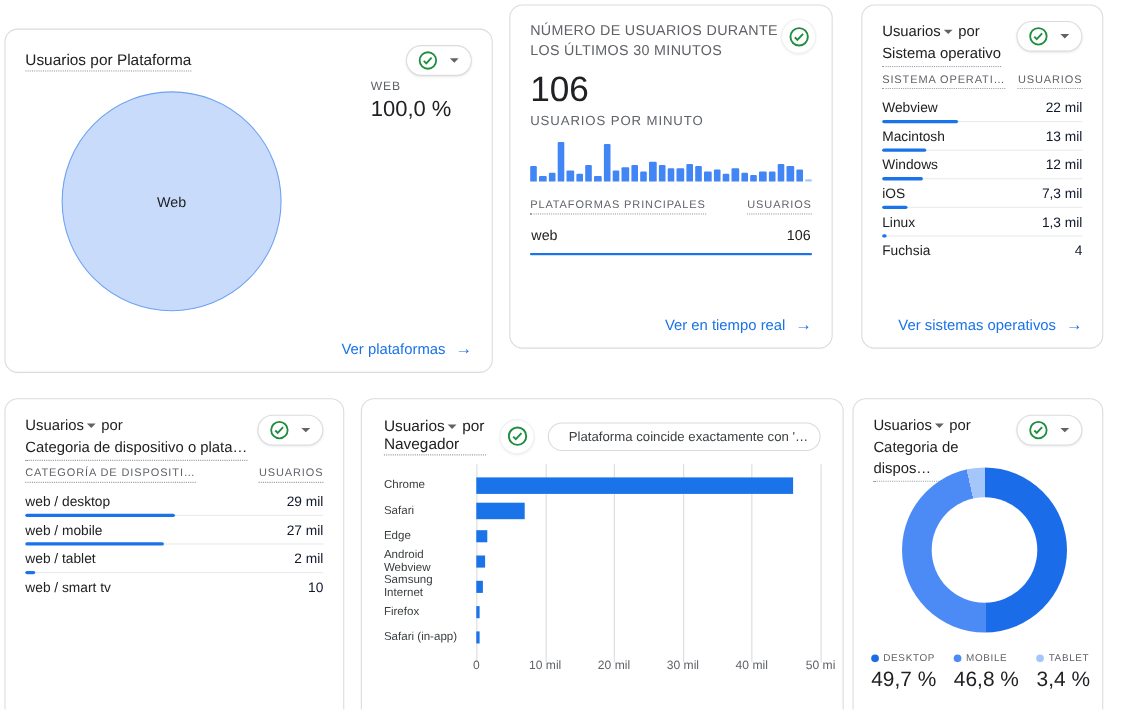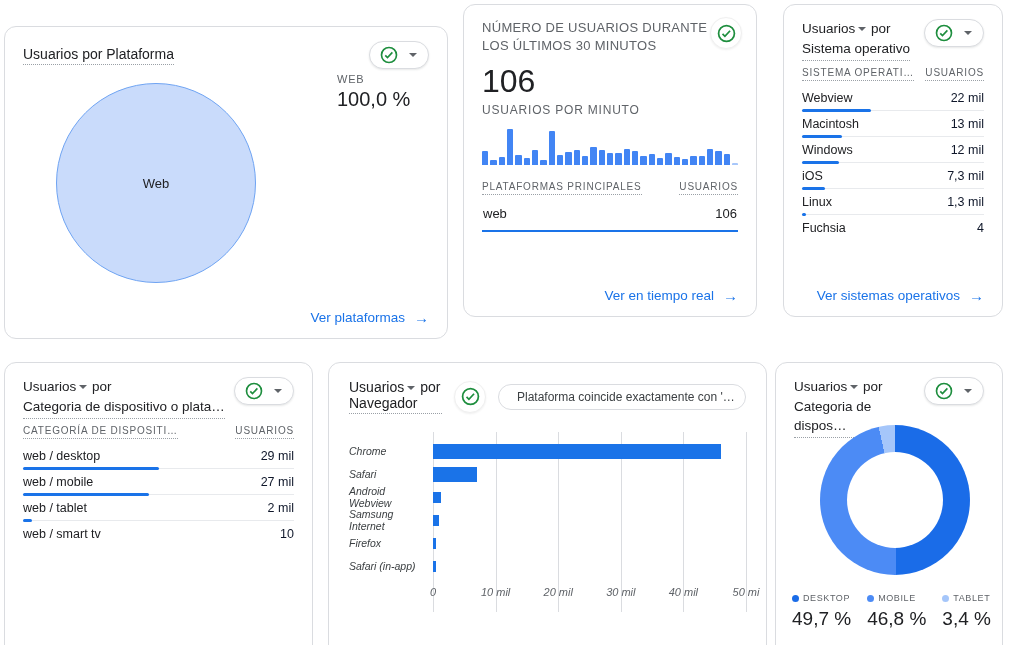--- a/index.html
+++ b/index.html
@@ -64,21 +64,21 @@
   .spark i{flex:1;background:#4285f4;border-radius:1px 1px 0 0;}
   .spark i.light{background:#a8c7fa;}
   .rt-row{display:flex;justify-content:space-between;font-size:13px;padding:8px 1px 9px;
     border-bottom:2.5px solid #1a73e8;margin-top:3px;}
 
   
   .chip{display:inline-flex;align-items:center;gap:6px;border:1px solid #dadce0;border-radius:16px;
     padding:5px 12px;font-size:12px;color:#3c4043;max-width:222px;white-space:nowrap;overflow:hidden;
     flex:none;cursor:pointer;background:#fff;}
   .bhead{display:flex;align-items:center;gap:12px;}
-  .bchart{position:relative;margin-top:26px;font-style:italic;}
+  .bchart{position:relative;margin-top:16px;}
   .bgrid{position:absolute;left:84px;right:0;top:-8px;height:180px;}
   .bgrid i{position:absolute;top:0;bottom:0;width:1px;background:#dadce0;}
   .brows{position:relative;}
   .brow{display:flex;align-items:center;height:23px;}
   .blabel{width:84px;flex:none;font-size:10.5px;line-height:11.5px;color:#3c4043;box-sizing:border-box;padding-right:6px;}
   .btrack{flex:1;position:relative;height:100%;display:flex;align-items:center;}
   .bbar{background:#1a73e8;}
   .bticks{position:relative;height:14px;margin-left:84px;margin-top:8px;font-size:11px;color:#5f6368;}
   .bticks span{position:absolute;transform:translateX(-50%);white-space:nowrap;}
 
@@ -307,20 +307,26 @@
             <span class="bbar" style="width: 92%; height: 15px;"></span>
           </span>
         </div>
         <div class="brow">
           <span class="blabel">Safari</span>
           <span class="btrack">
             <span class="bbar" style="width: 14.2%; height: 15px;"></span>
           </span>
         </div>
         <div class="brow">
+          <span class="blabel">Edge</span>
+          <span class="btrack">
+            <span class="bbar" style="width: 3.2%; height: 11px;"></span>
+          </span>
+        </div>
+        <div class="brow">
           <span class="blabel">Android Webview</span>
           <span class="btrack">
             <span class="bbar" style="width: 2.4%; height: 11px;"></span>
           </span>
         </div>
         <div class="brow">
           <span class="blabel">Samsung Internet</span>
           <span class="btrack">
             <span class="bbar" style="width: 1.8%; height: 11px;"></span>
           </span>

